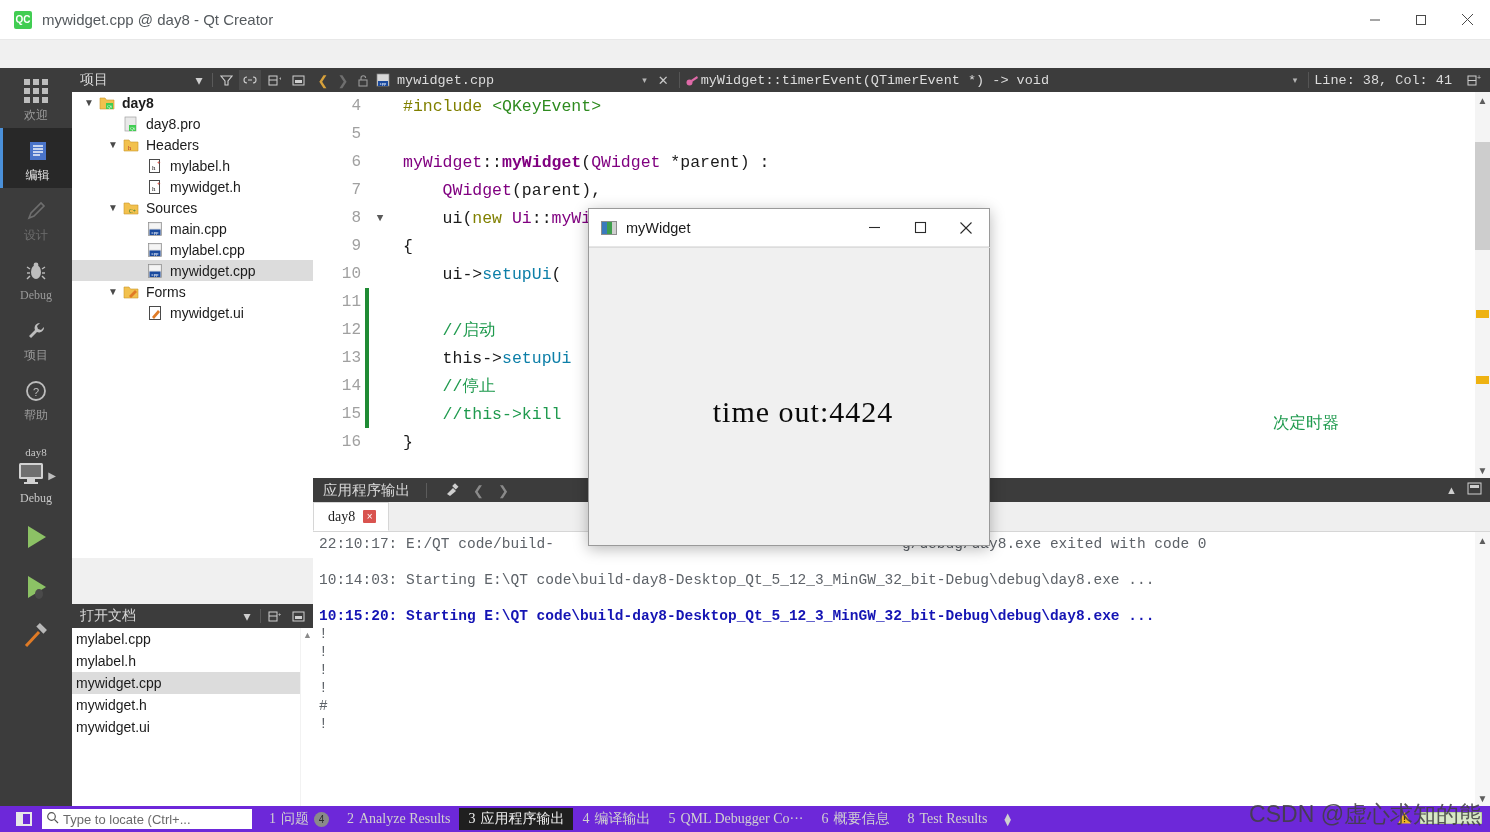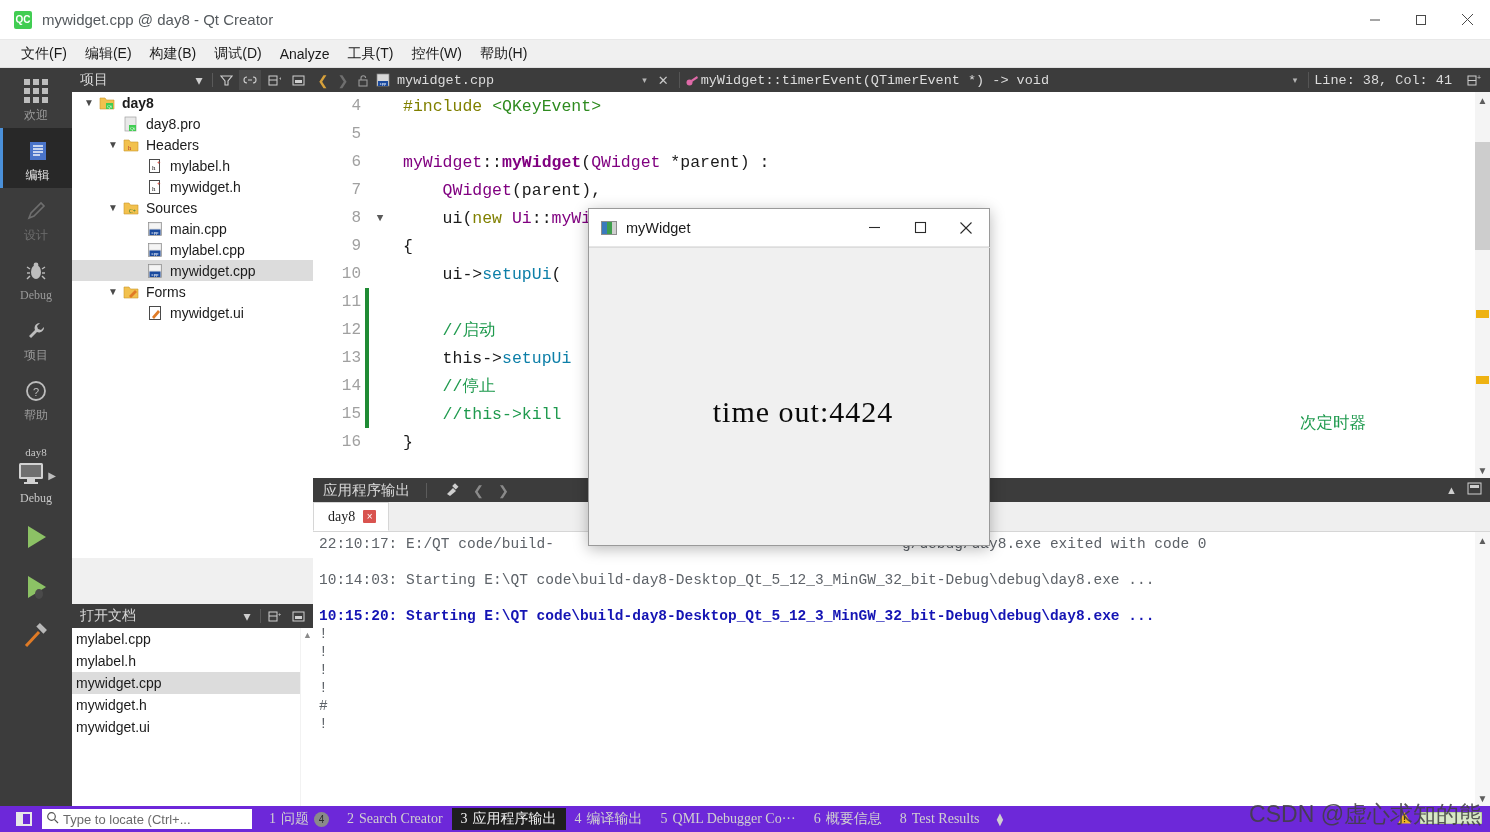--- a/index.html
+++ b/index.html
@@ -236,30 +236,20 @@
       </div>
       <div class="tb-btn close">
         <svg width="13" height="13" viewBox="0 0 13 13">
             <line x1="1" y1="1" x2="12" y2="12" stroke="currentColor" stroke-width="1"></line>
             <line x1="12" y1="1" x2="1" y2="12" stroke="currentColor" stroke-width="1"></line>
           </svg>
       </div>
     </div>
   </div>
 
-  <div class="menubar">
-    <div class="menu-item">文件(F)</div>
-    <div class="menu-item">编辑(E)</div>
-    <div class="menu-item">构建(B)</div>
-    <div class="menu-item">调试(D)</div>
-    <div class="menu-item">Analyze</div>
-    <div class="menu-item">工具(T)</div>
-    <div class="menu-item">控件(W)</div>
-    <div class="menu-item">帮助(H)</div>
-  </div>
 
   <div class="modebar">
 
     <div class="mode">
       <div class="glyph">
         <span class="grid3">
             <i></i>
             <i></i>
             <i></i>
             <i></i>
@@ -632,21 +622,21 @@
         <div class="code-line"><span class="gutter">9</span><span class="modbar"></span><span class="fold"></span><span class="codetext"><span class="k-plain">{</span></span></div>
         <div class="code-line"><span class="gutter">10</span><span class="modbar"></span><span class="fold"></span><span class="codetext"><span class="k-plain">    ui-&gt;</span><span class="k-fni">setupUi</span><span class="k-plain">(</span></span></div>
         <div class="code-line"><span class="gutter">11</span><span class="modbar green"></span><span class="fold"></span><span class="codetext"></span></div>
         <div class="code-line"><span class="gutter">12</span><span class="modbar green"></span><span class="fold"></span><span class="codetext"><span class="k-cmt">    //启动</span></span></div>
         <div class="code-line"><span class="gutter">13</span><span class="modbar green"></span><span class="fold"></span><span class="codetext"><span class="k-plain">    this-&gt;</span><span class="k-fni">setupUi</span></span></div>
         <div class="code-line"><span class="gutter">14</span><span class="modbar green"></span><span class="fold"></span><span class="codetext"><span class="k-cmt">    //停止</span></span></div>
         <div class="code-line"><span class="gutter">15</span><span class="modbar green"></span><span class="fold"></span><span class="codetext"><span class="k-cmt">    //this-&gt;kill</span></span></div>
         <div class="code-line"><span class="gutter">16</span><span class="modbar"></span><span class="fold"></span><span class="codetext"><span class="k-plain">}</span></span></div>
       </div>
 
-    <div style="position:absolute; left:987px; top:320px; font-family:Liberation Mono, monospace; font-size:16.5px; color:#1f9a4e;">
+    <div style="position:absolute; left:960px; top:320px; font-family:Liberation Mono, monospace; font-size:16.5px; color:#1f9a4e;">
       <span>次定时器</span>
     </div>
 
     <div id="editor-scroll">
       <div class="es-arrow">▲</div>
       <div class="es-thumb" style="top:50px;height:108px;"></div>
       <div class="es-mark" style="top:218px;"></div>
       <div class="es-mark" style="top:284px;"></div>
       <div class="es-arrow" style="position:absolute;bottom:0;left:0;">▼</div>
     </div>
@@ -746,21 +736,21 @@
       <span style="color:#6a6a6a;">Type to locate (Ctrl+...</span>
     </div>
     <div class="sb-tabs">
       <div class="sb-tab">
         <span>1</span>
         <span>问题</span>
         <span class="cbadge">4</span>
       </div>
       <div class="sb-tab">
         <span>2</span>
-        <span>Search Creator</span>
+        <span>Analyze Results</span>
       </div>
       <div class="sb-tab active">
         <span>3</span>
         <span>应用程序输出</span>
       </div>
       <div class="sb-tab">
         <span>4</span>
         <span>编译输出</span>
       </div>
       <div class="sb-tab">

